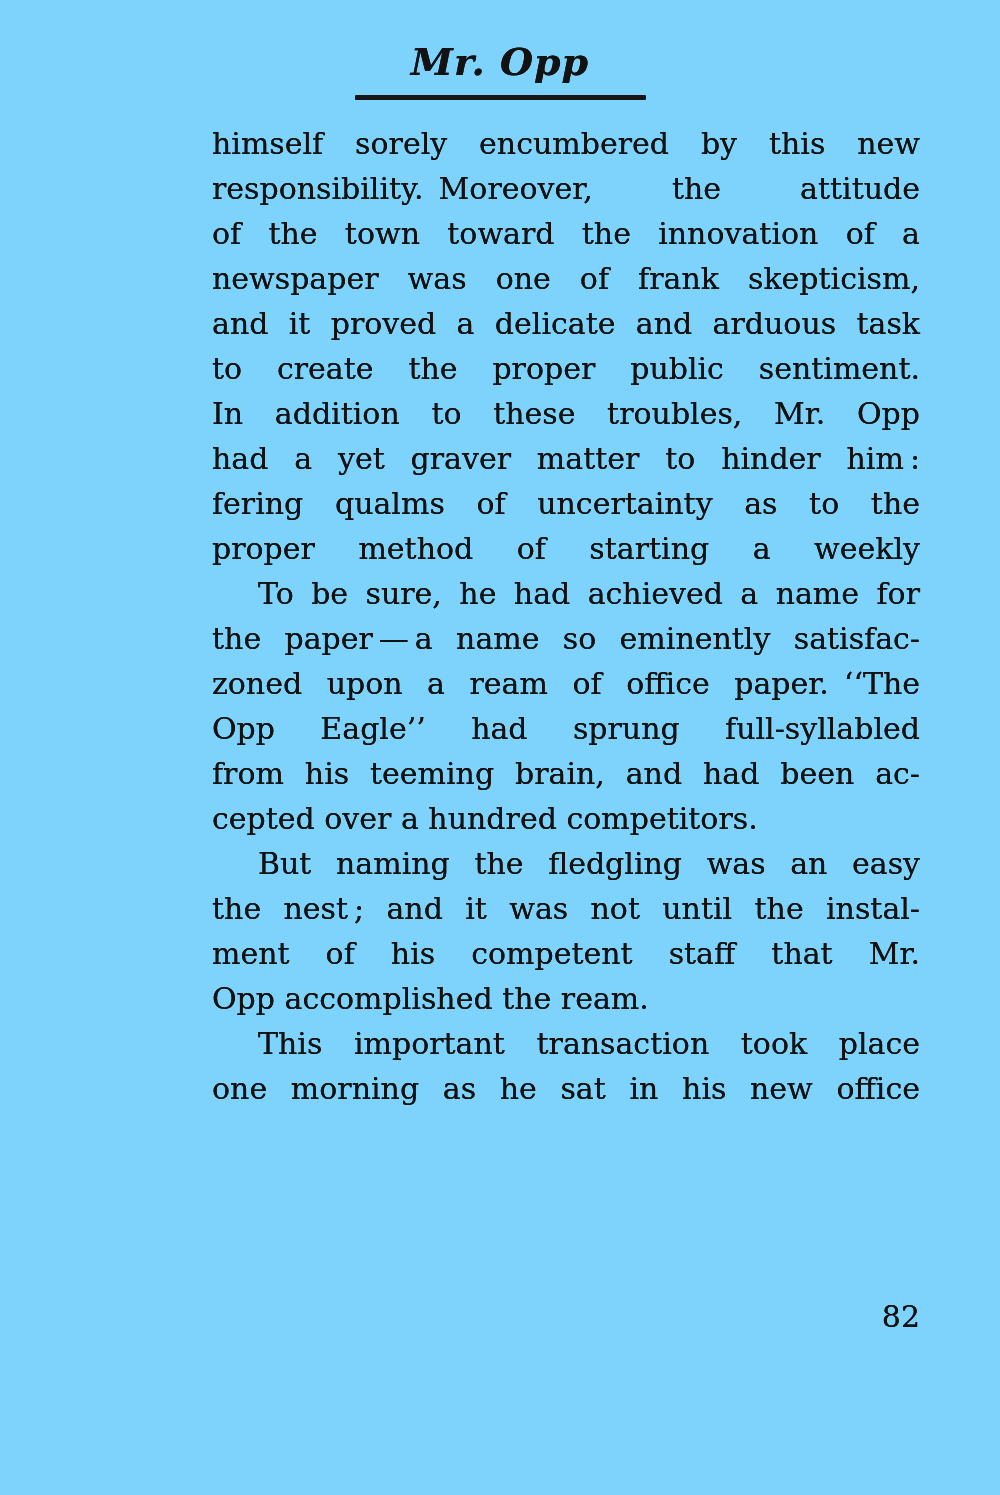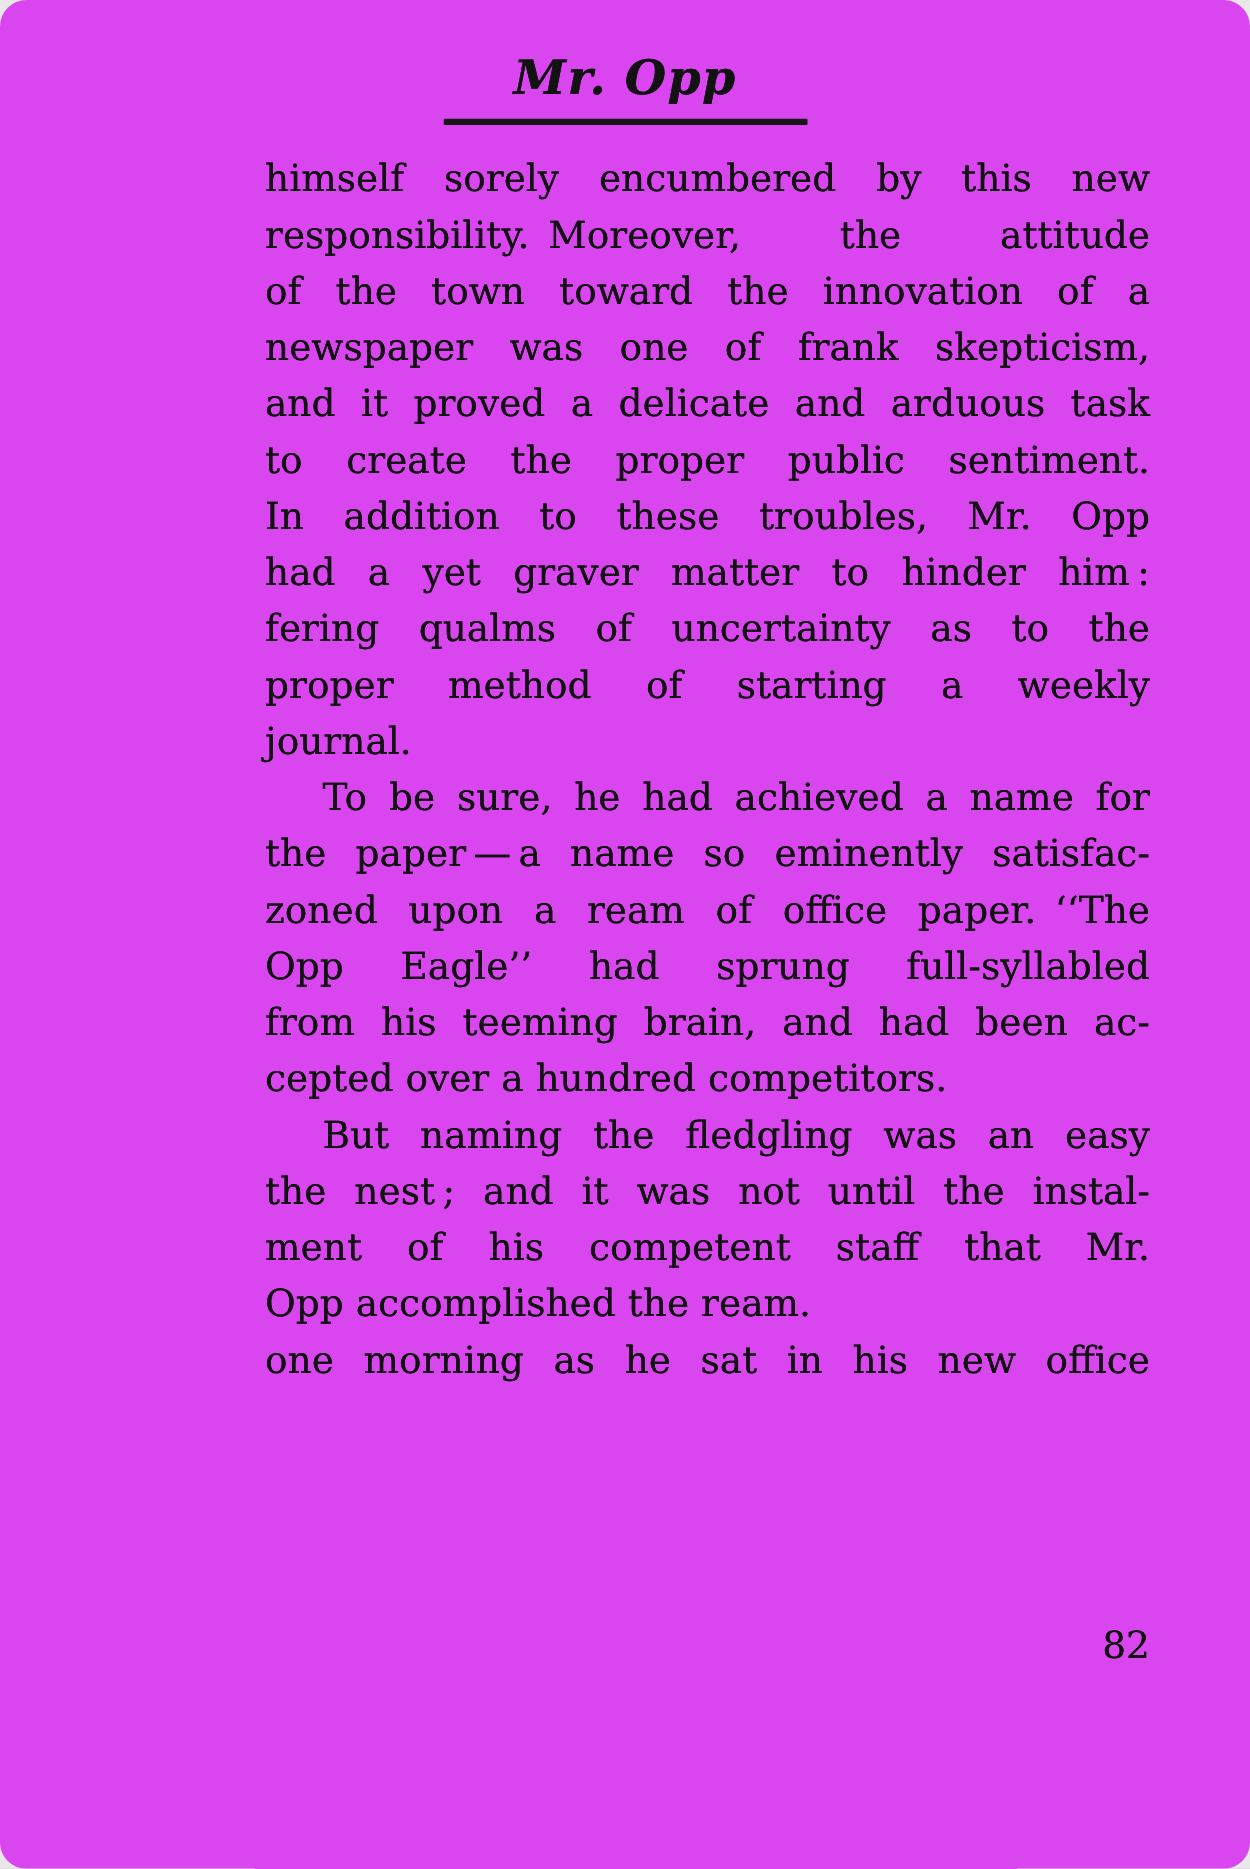--- a/index.html
+++ b/index.html
@@ -5,25 +5,24 @@
   html, body {
     margin: 0;
     padding: 0;
     background: #e8e8e8;
   }
   .page {
     position: relative;
     width: 1000px;
     height: 1495px;
     margin: 0 auto;
-    background: #d946ef;
+    background: #7dd3fc;
     color: #121212;
     font-family: "DejaVu Serif", "Liberation Serif", serif;
     overflow: hidden;
-    border-radius: 21px;
   }
   .page-header {
     position: absolute;
     top: 38px;
     left: 0;
     width: 1000px;
     text-align: center;
   }
   .running-title {
     font-style: italic;
@@ -87,31 +86,31 @@
       <div class="text-line">himself sorely encumbered by this new</div>
       <div class="text-line">responsibility. Moreover, the attitude</div>
       <div class="text-line">of the town toward the innovation of a</div>
       <div class="text-line">newspaper was one of frank skepticism,</div>
       <div class="text-line">and it proved a delicate and arduous task</div>
       <div class="text-line">to create the proper public sentiment.</div>
       <div class="text-line">In addition to these troubles, Mr. Opp</div>
       <div class="text-line">had a yet graver matter to hinder him :</div>
       <div class="text-line">fering qualms of uncertainty as to the</div>
       <div class="text-line">proper method of starting a weekly</div>
-      <div class="text-line no-just">journal.</div>
       <div class="text-line indent">To be sure, he had achieved a name for</div>
       <div class="text-line">the paper — a name so eminently satisfac-</div>
       <div class="text-line">zoned upon a ream of office paper. ‘‘The</div>
       <div class="text-line">Opp Eagle’’ had sprung full-syllabled</div>
       <div class="text-line">from his teeming brain, and had been ac-</div>
       <div class="text-line no-just">cepted over a hundred competitors.</div>
       <div class="text-line indent">But naming the fledgling was an easy</div>
       <div class="text-line">the nest ; and it was not until the instal-</div>
       <div class="text-line">ment of his competent staff that Mr.</div>
       <div class="text-line no-just">Opp accomplished the ream.</div>
+      <div class="text-line indent">This important transaction took place</div>
       <div class="text-line">one morning as he sat in his new office</div>
     </main>
 
   <footer>
     <div class="page-number">82</div>
   </footer>
 
 </div>
 
 </body></html>

